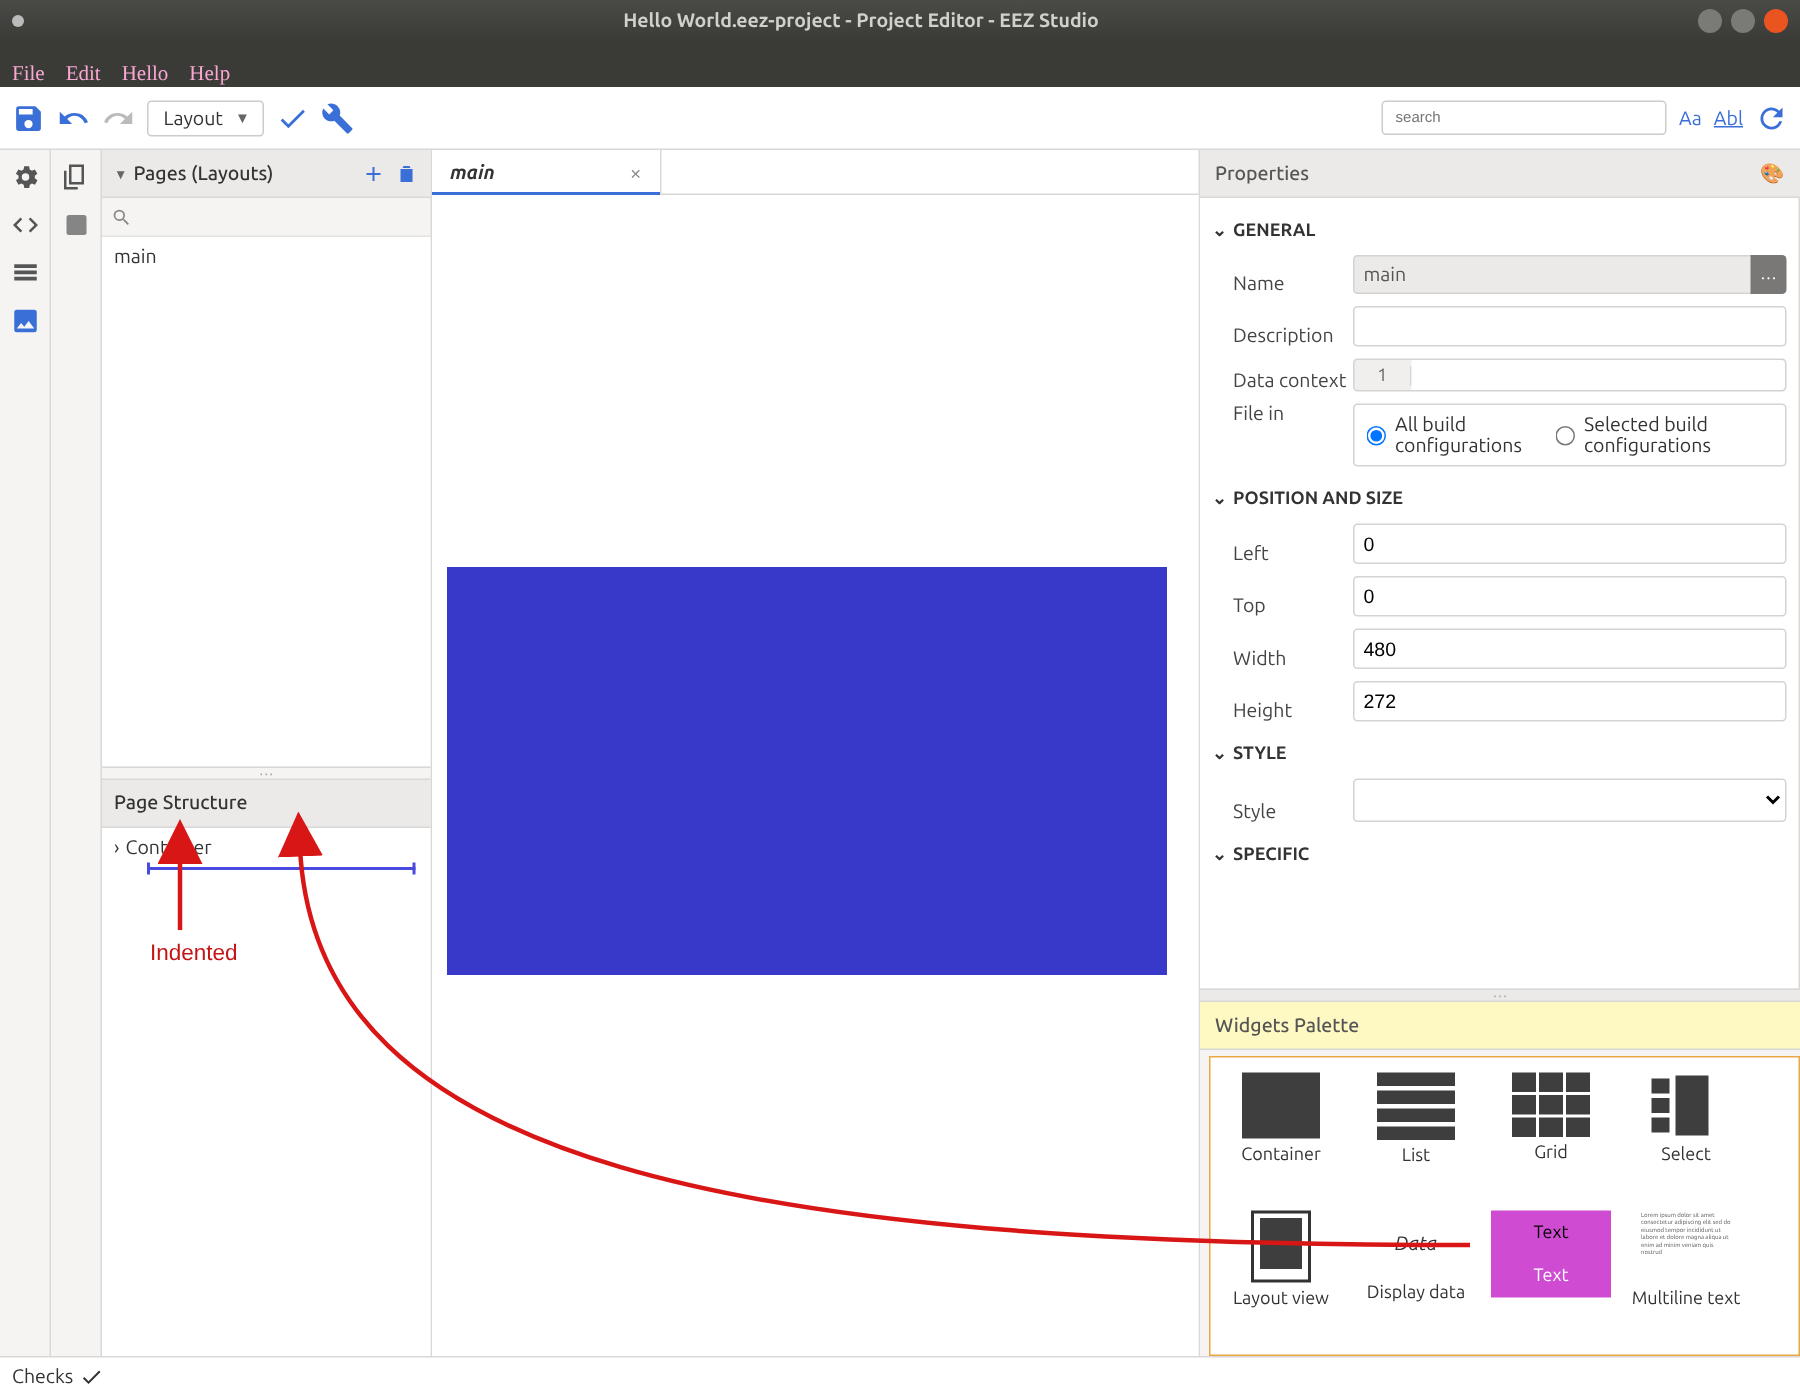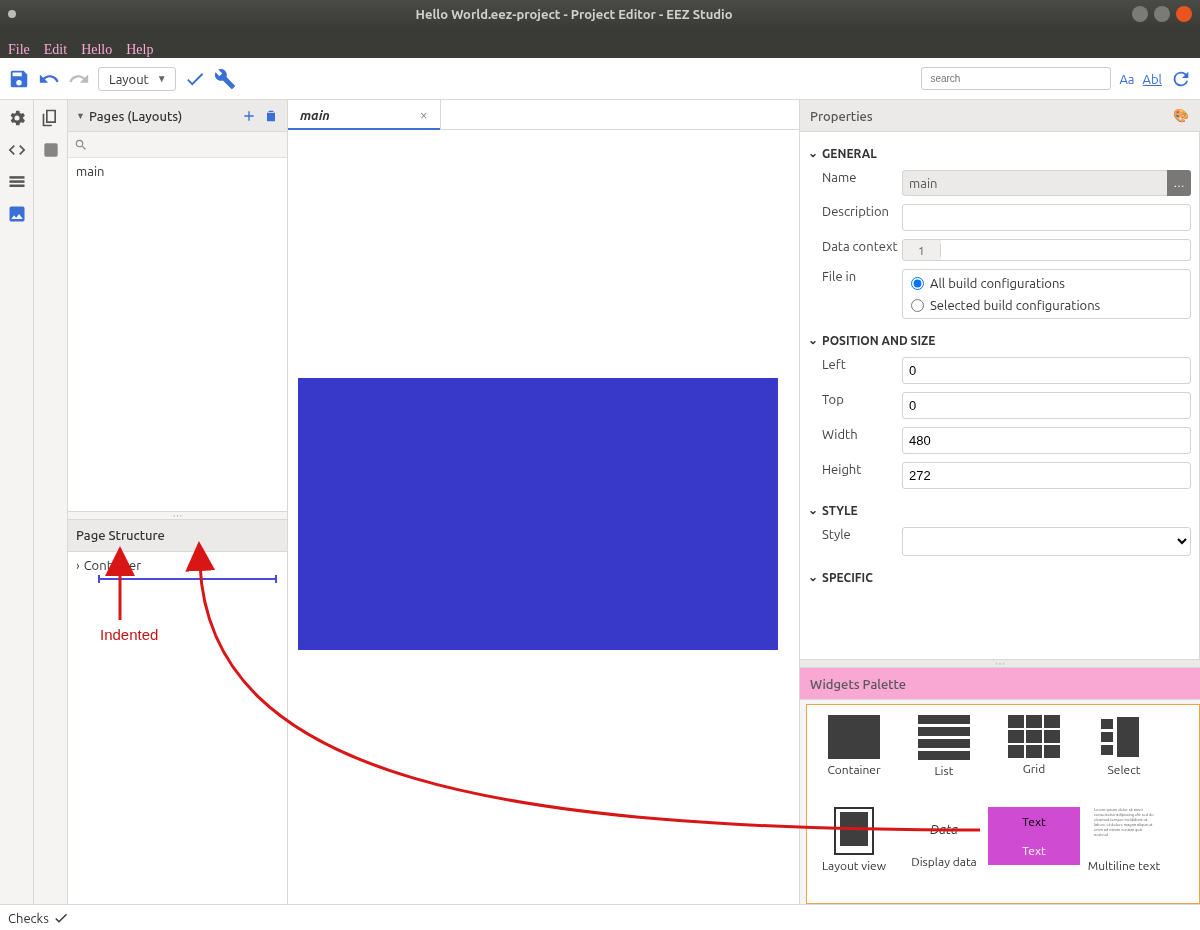--- a/index.html
+++ b/index.html
@@ -62,48 +62,48 @@
 .canvas-tab::after { content:''; position:absolute; bottom:-1px; left:0; right:0; height:2px; background:#3a6fd8; }
 .canvas-body { position:absolute; top:30px; left:0; right:0; bottom:0; background:#fff; }
 .blue-rect { position:absolute; left:10px; top:248px; width:480px; height:272px; background:#3939c9; }
 
 
 .rightpanel { width:400px; display:flex; flex-direction:column; background:#f5f4f3; }
 .props-header { height:32px; background:#ebeae8; border-bottom:1px solid #d9d8d6; display:flex; align-items:center; padding:0 10px; font-size:13px; font-weight:500; color:#555; }
 .props-header .grow { flex:1; }
 .props-body { flex:1; overflow:auto; padding:8px 8px 0 8px; background:#fff; border-right:1px solid #d9d8d6; }
 .section-title { font-weight:bold; font-size:12px; color:#333; padding:6px 0; display:flex; align-items:center; gap:4px; }
-.prop-row { display:flex; align-items:flex-start; margin:4px 0 8px 14px; }
+.prop-row { display:flex; align-items:flex-end; margin:4px 0 8px 14px; }
 .prop-label { width:80px; font-size:13px; color:#444; }
 .prop-input { flex:1; border:1px solid #d4d3d1; border-radius:3px; padding:5px 6px; font-size:13px; background:#fff; }
 .prop-input.ro { background:#eceae8; color:#555; display:flex; align-items:center; }
 .dots-btn { width:24px; background:#7a7876; color:#fff; border-radius:0 3px 3px 0; display:flex; align-items:center; justify-content:center; font-size:11px; cursor:pointer; margin-left:-3px; align-self:stretch; }
-.radio-group { flex:1; border:1px solid #d4d3d1; border-radius:3px; padding:6px 8px; font-size:13px; display:flex; flex-direction:column; gap:8px; }
+.radio-group { flex:1; border:1px solid #d4d3d1; border-radius:3px; padding:6px 8px; font-size:13px; display:flex; flex-direction:row; gap:8px; }
 .radio-group label { display:flex; align-items:center; gap:6px; }
 .chk-row { margin:2px 0 8px 14px; display:flex; align-items:center; gap:6px; font-size:13px; }
 .line-box { flex:1; height:22px; border:1px solid #d4d3d1; border-radius:3px; background:#f0efed; display:flex; align-items:center; }
 .line-box .num { width:38px; text-align:center; border-right:1px solid #d4d3d1; font-size:12px; color:#666; }
 .line-box .txt { flex:1; background:#fff; height:100%; border-radius:0 3px 3px 0; }
 
 .splitter-h2 { height:9px; background:#ebeae8; border-top:1px solid #d9d8d6; border-bottom:1px solid #d9d8d6; display:flex; align-items:center; justify-content:center; color:#aaa; font-size:10px; cursor:row-resize; }
 
-.palette-header { height:32px; background:#f9a8d4; border-bottom:1px solid #d9d8d6; padding:0 10px; display:flex; align-items:center; font-size:13px; font-weight:500; color:#555; }
+.palette-header { height:32px; background:#fef9c3; border-bottom:1px solid #d9d8d6; padding:0 10px; display:flex; align-items:center; font-size:13px; font-weight:500; color:#555; }
 .palette-body { height:200px; overflow:auto; border:1px solid #e9a746; margin:4px 0 0 6px; display:grid; grid-template-columns:repeat(4, 86px); gap:4px 4px; padding:8px 4px; background:#fff; }
 .widget { display:flex; flex-direction:column; align-items:center; gap:4px; font-size:12px; cursor:move; padding:2px; }
 .w-shape { width:52px; height:44px; background:#3e3e3e; }
 .w-list { display:flex; flex-direction:column; gap:3px; }
 .w-list div { width:52px; height:9px; background:#3e3e3e; }
 .w-grid { display:grid; grid-template-columns:repeat(3,16px); grid-auto-rows:13px; gap:2px; }
 .w-grid div { background:#3e3e3e; }
 .w-select { width:52px; height:44px; display:flex; align-items:center; position:relative; }
 .w-select .big { width:22px; height:40px; background:#3e3e3e; }
 .w-select .sm { width:12px; height:10px; background:#3e3e3e; margin-left:3px; }
 .w-layout { width:40px; height:48px; border:2px solid #333; display:flex; align-items:flex-start; justify-content:center; padding-top:3px; }
 .w-layout div { width:28px; height:34px; background:#3e3e3e; }
-.w-text { width:92px; height:58px; background:#cf4bd1; color:#000; display:flex; flex-direction:column; align-items:center; justify-content:space-around; font-size:12px; }
+.w-text { width:80px; height:58px; background:#cf4bd1; color:#000; display:flex; flex-direction:column; align-items:center; justify-content:space-around; font-size:12px; }
 .w-text .lbl2 { color:#fff; }
 .w-multi { width:60px; height:48px; font-size:4px; line-height:5px; color:#555; overflow:hidden; }
 
 
 .statusbar { height:26px; background:#fff; border-top:1px solid #d9d8d6; display:flex; align-items:center; padding:0 8px; font-size:13px; color:#333; }
 
 
 .annotation { position:absolute; pointer-events:none; }
 .arrow-red { stroke:#d91616; stroke-width:3; fill:none; }
 .arrow-head { fill:#d91616; }

